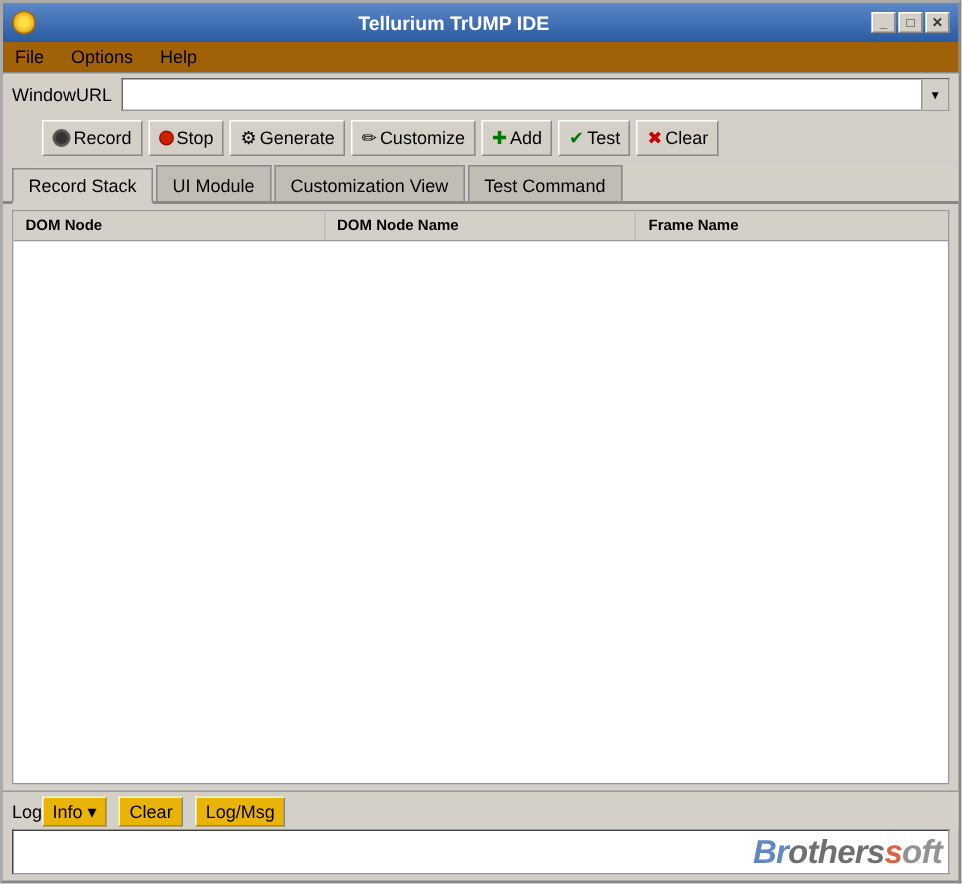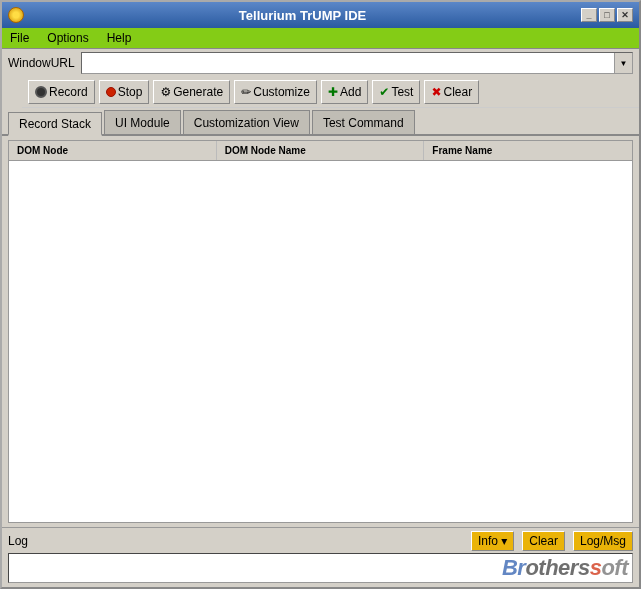--- a/index.html
+++ b/index.html
@@ -63,21 +63,21 @@
       border-top-color: #fff;
       border-left-color: #fff;
       cursor: pointer;
       display: flex;
       align-items: center;
       justify-content: center;
       font-size: 9px;
       color: #333;
     }
     .menubar {
-      background: #84cc16;
+      background: #a16207;
       padding: 2px 4px;
       display: flex;
       gap: 10px;
       border-bottom: 1px solid #888;
       flex-shrink: 0;
     }
     .menu-item {
       padding: 1px 4px;
       cursor: pointer;
       font-size: 12px;
@@ -177,21 +177,21 @@
     .tab {
       padding: 3px 10px;
       border: 1px solid #888;
       border-bottom: none;
       background: #c0bdb5;
       cursor: pointer;
       font-size: 12px;
       margin-right: 2px;
       height: 24px;
       display: flex;
-      align-items: center;
+      align-items: flex-end;
     }
     .tab.active {
       background: #d4d0c8;
       border-bottom: 2px solid #d4d0c8;
       margin-bottom: -2px;
       z-index: 1;
       position: relative;
     }
     .content-area {
       flex: 1;
@@ -220,21 +220,20 @@
       border-right: none;
     }
     .table-body {
       flex: 1;
       overflow-y: auto;
       background: white;
     }
     .bottom-bar {
       display: flex;
       align-items: center;
-      justify-content: space-between;
       padding: 2px 6px;
       background: #d4d0c8;
       border-top: 1px solid #999;
       flex-shrink: 0;
       height: 26px;
     }
     .log-label {
       font-size: 12px;
       color: #000;
     }

